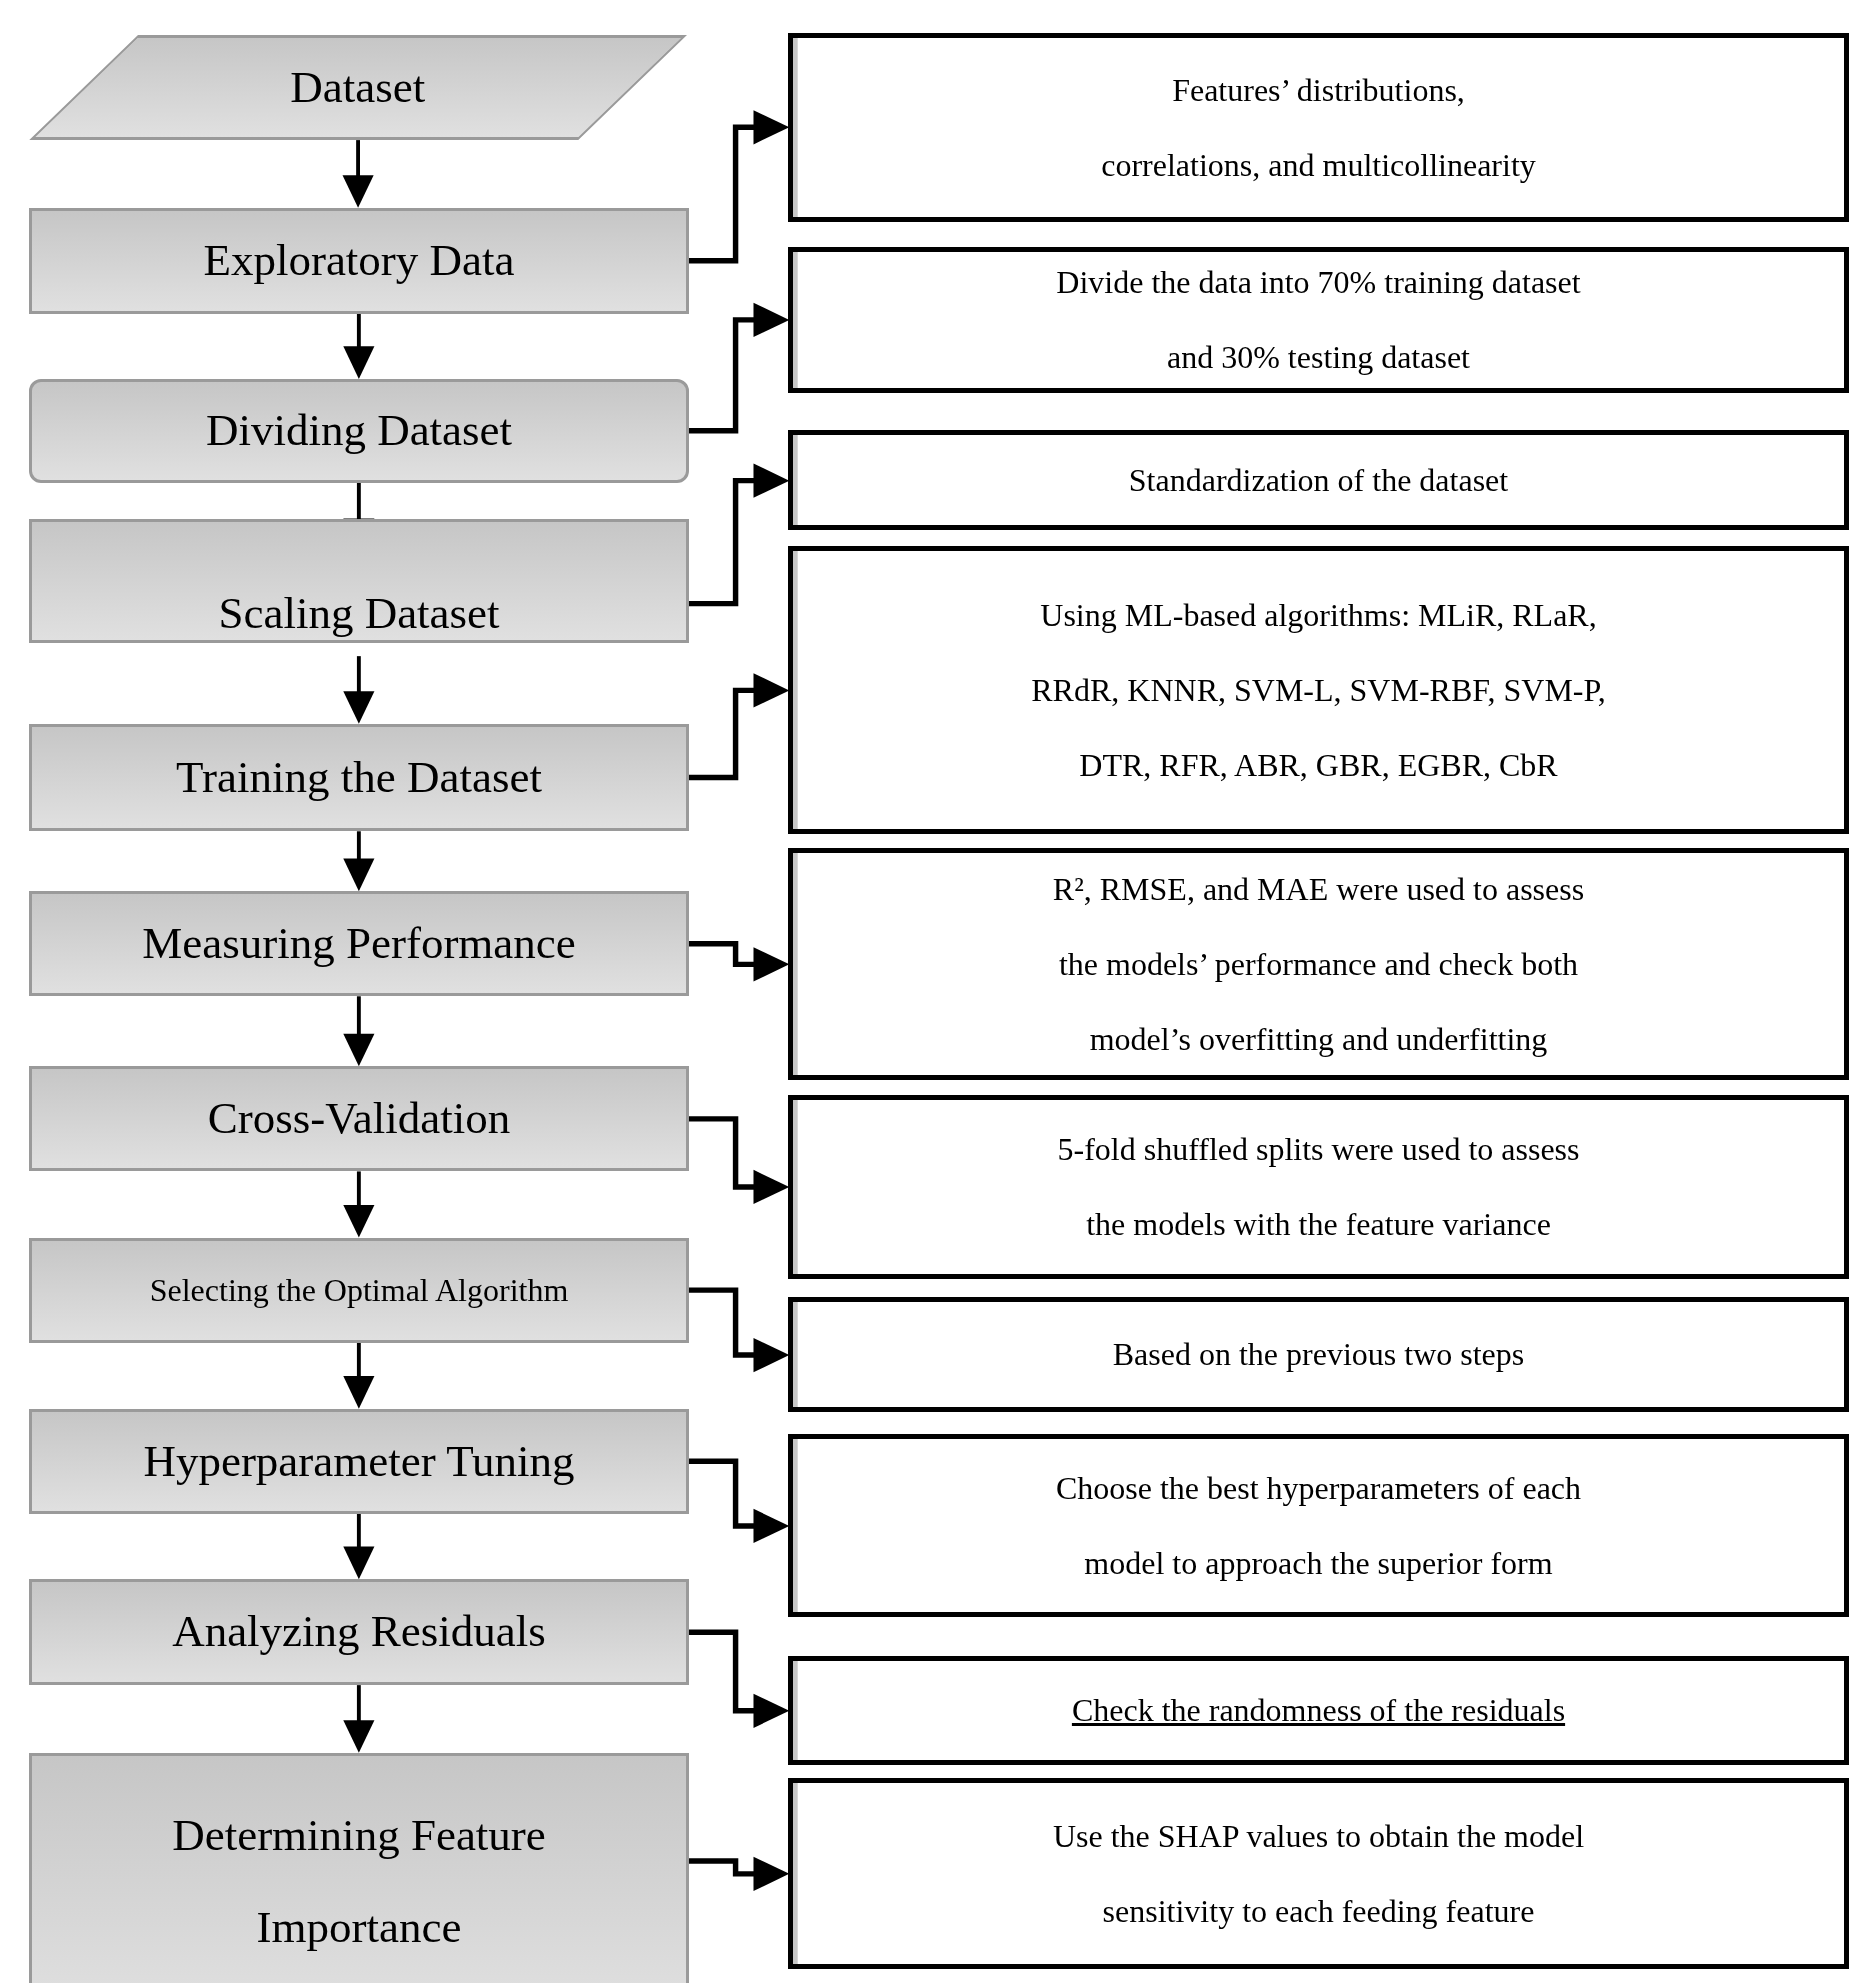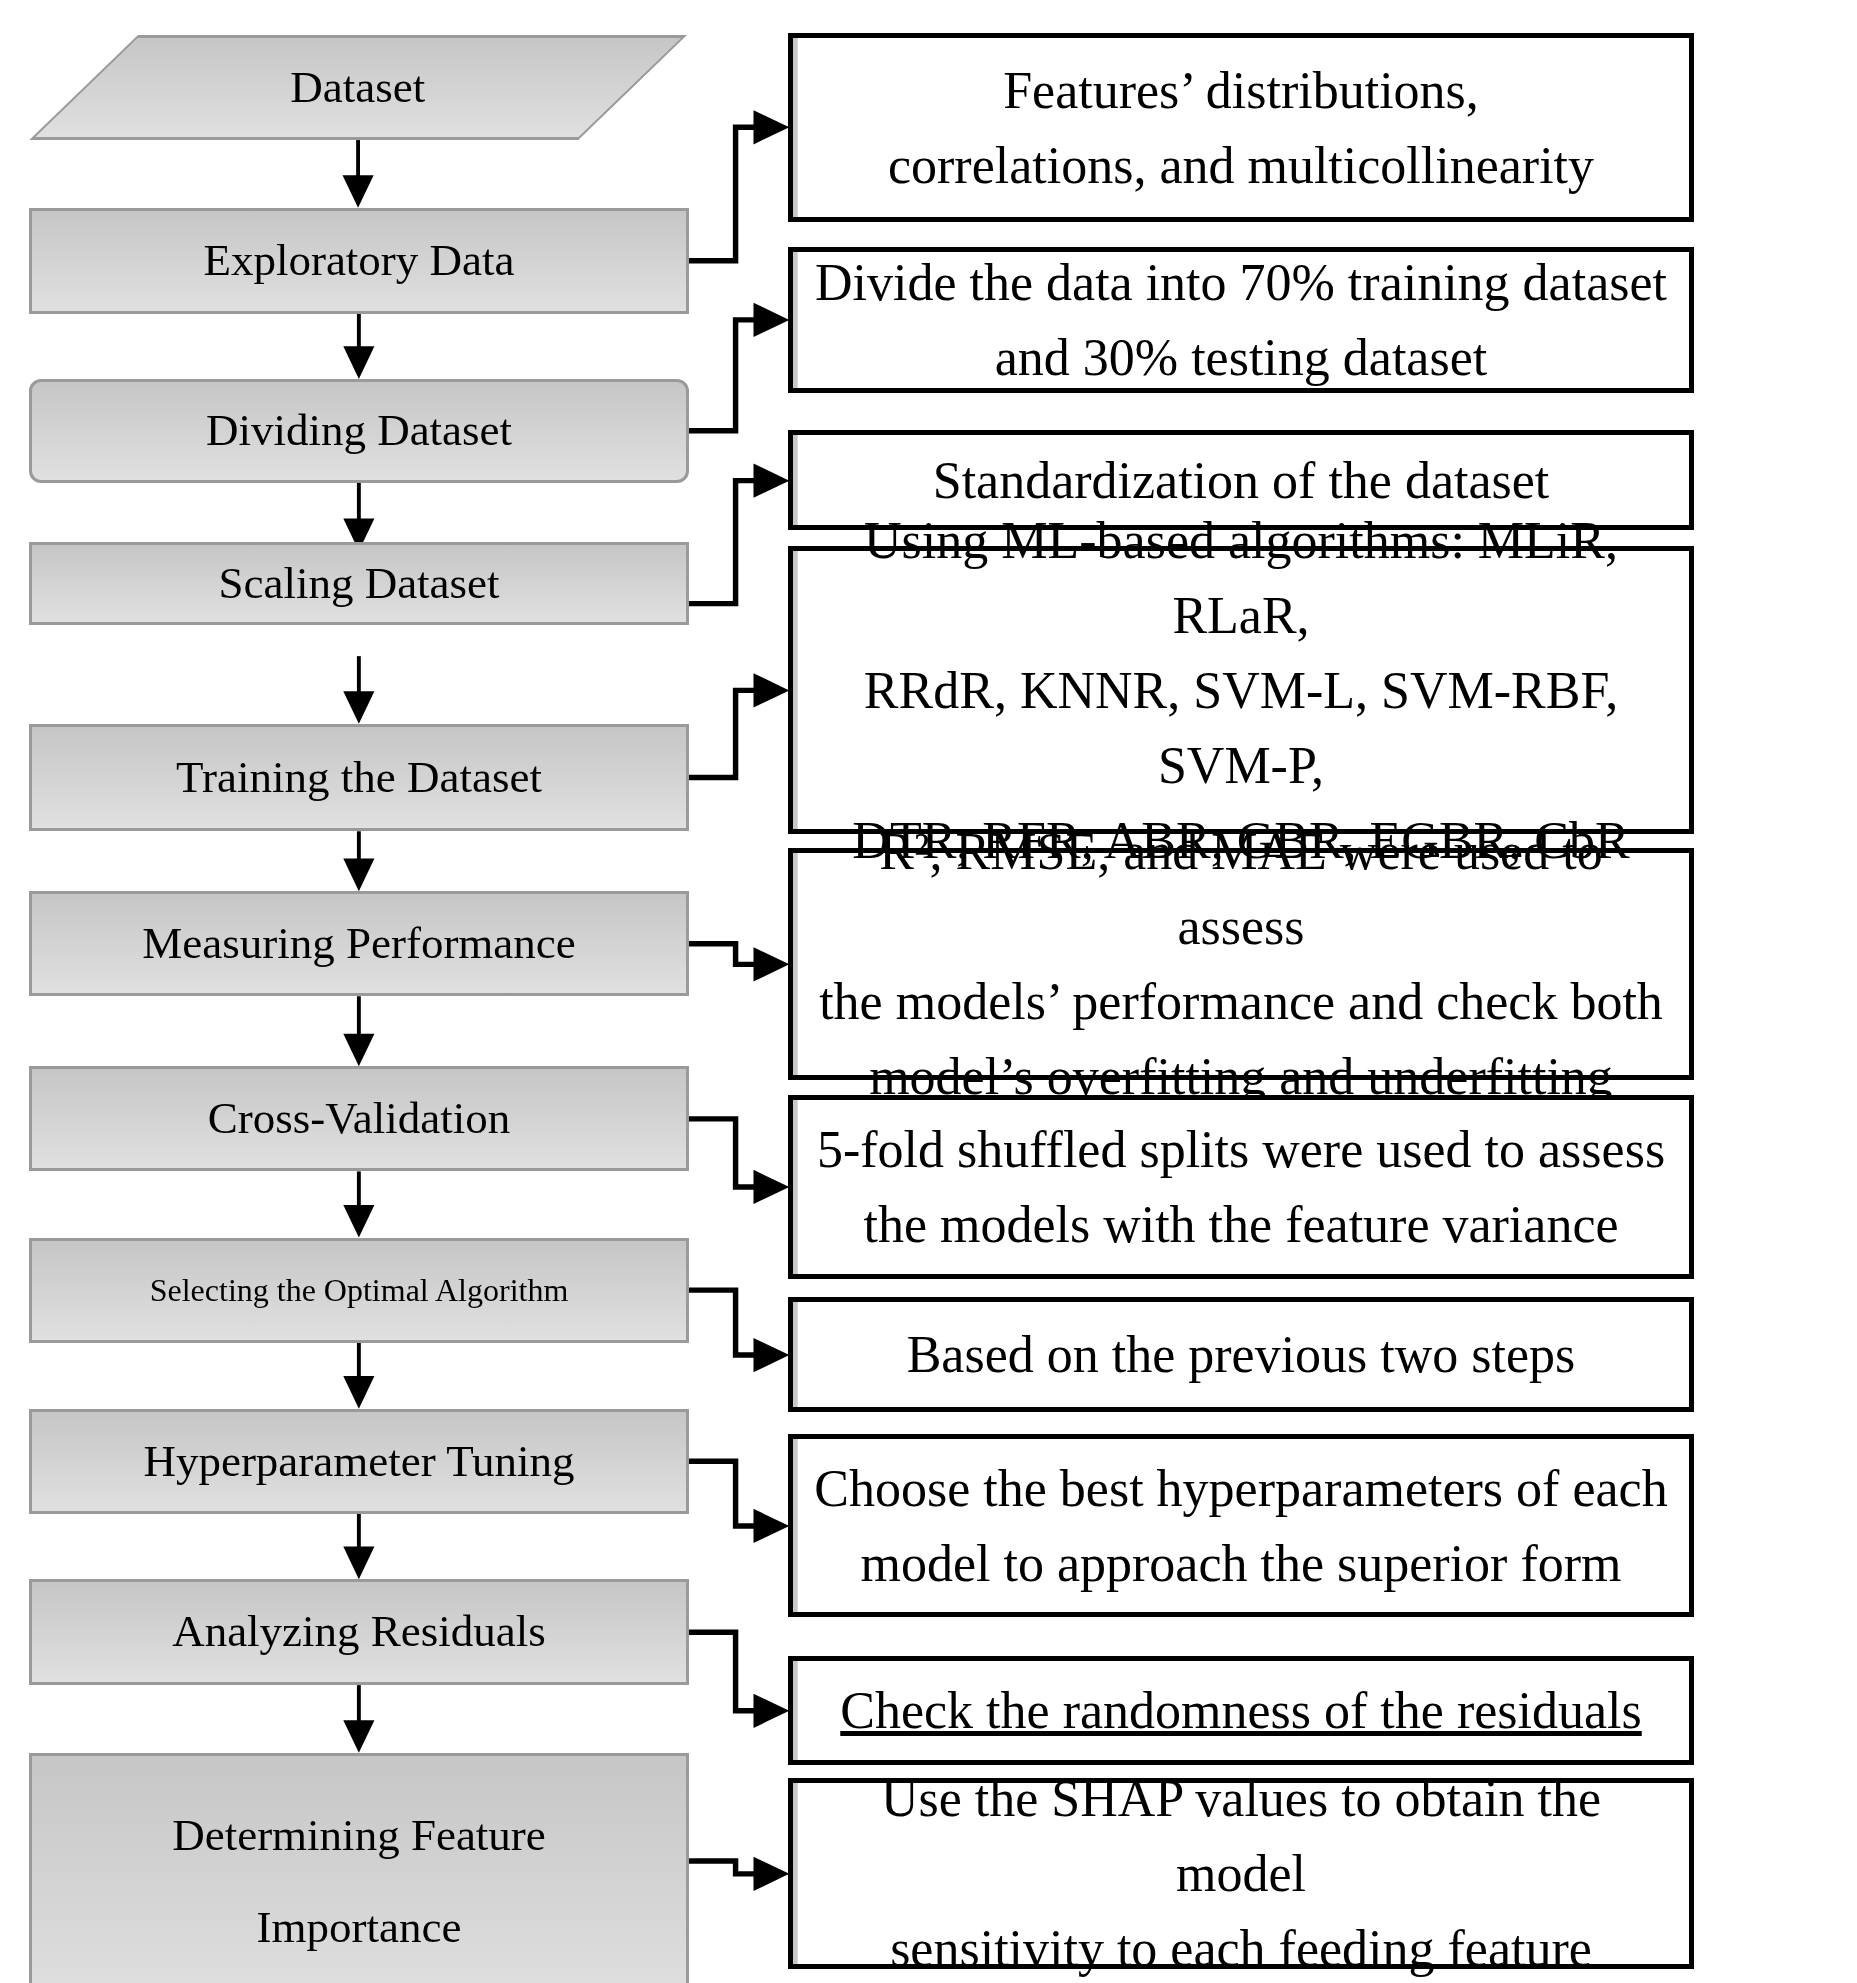--- a/index.html
+++ b/index.html
@@ -22,27 +22,27 @@
   .step .lab{white-space:pre-line;text-align:center;line-height:1.15;}
   .step.small{font-size:32px;}
   .step.two-line .lab{line-height:92px;}
   .slant{
     left:138px;width:549px;
     transform:skewX(-46deg);
     transform-origin:top left;
   }
   .slant .lab{transform:skewX(46deg);}
   .note{
-    position:absolute;left:788px;width:906px;z-index:2;
+    position:absolute;left:788px;width:1061px;z-index:2;
     background:var(--note-fill,#fff);
     border:5.4px solid var(--note-border,#000);
     box-sizing:border-box;
     box-shadow:inset 7px 1.6px 0 -2.3px rgba(130,130,130,.45);
     display:flex;align-items:center;justify-content:center;
-    text-align:center;font-size:52px;line-height:75px;
+    text-align:center;font-size:32px;line-height:75px;
     white-space:pre-line;padding:0 18.7px;
   }
 </style>
 </head>
 <body>
 
 <div id="canvas">
 
   <svg id="connectors" width="1858" height="1984" viewBox="0 0 2387 2549">
       <path d="M 460 180 L 460 231" stroke="#000000" stroke-width="5" fill="none"></path>
@@ -89,21 +89,21 @@
 
   <div class="step slant" style="top:35px;height:105px;">
     <span class="lab">Dataset</span>
   </div>
   <div class="step" style="top:208px;height:106px;">
     <span class="lab">Exploratory Data</span>
   </div>
   <div class="step" style="top:379px;height:104px;border-radius:12px;">
     <span class="lab">Dividing Dataset</span>
   </div>
-  <div class="step" style="top:542px;height:83px;">
+  <div class="step" style="top:519px;height:124px;align-items:flex-end;">
     <span class="lab">Scaling Dataset</span>
   </div>
   <div class="step" style="top:724px;height:107px;">
     <span class="lab">Training the Dataset</span>
   </div>
   <div class="step" style="top:891px;height:105px;">
     <span class="lab">Measuring Performance</span>
   </div>
   <div class="step" style="top:1066px;height:105px;">
     <span class="lab">Cross-Validation</span>

